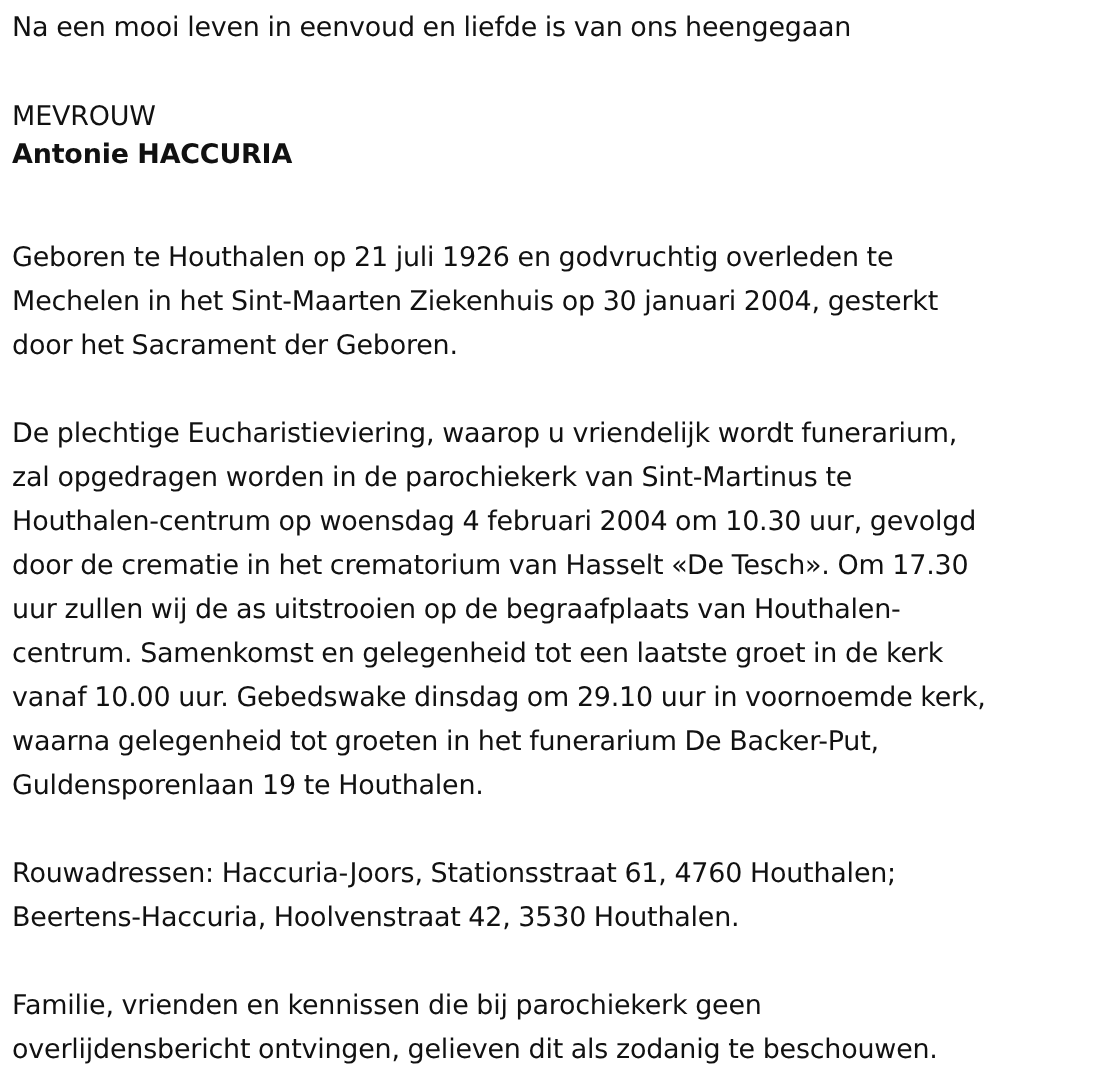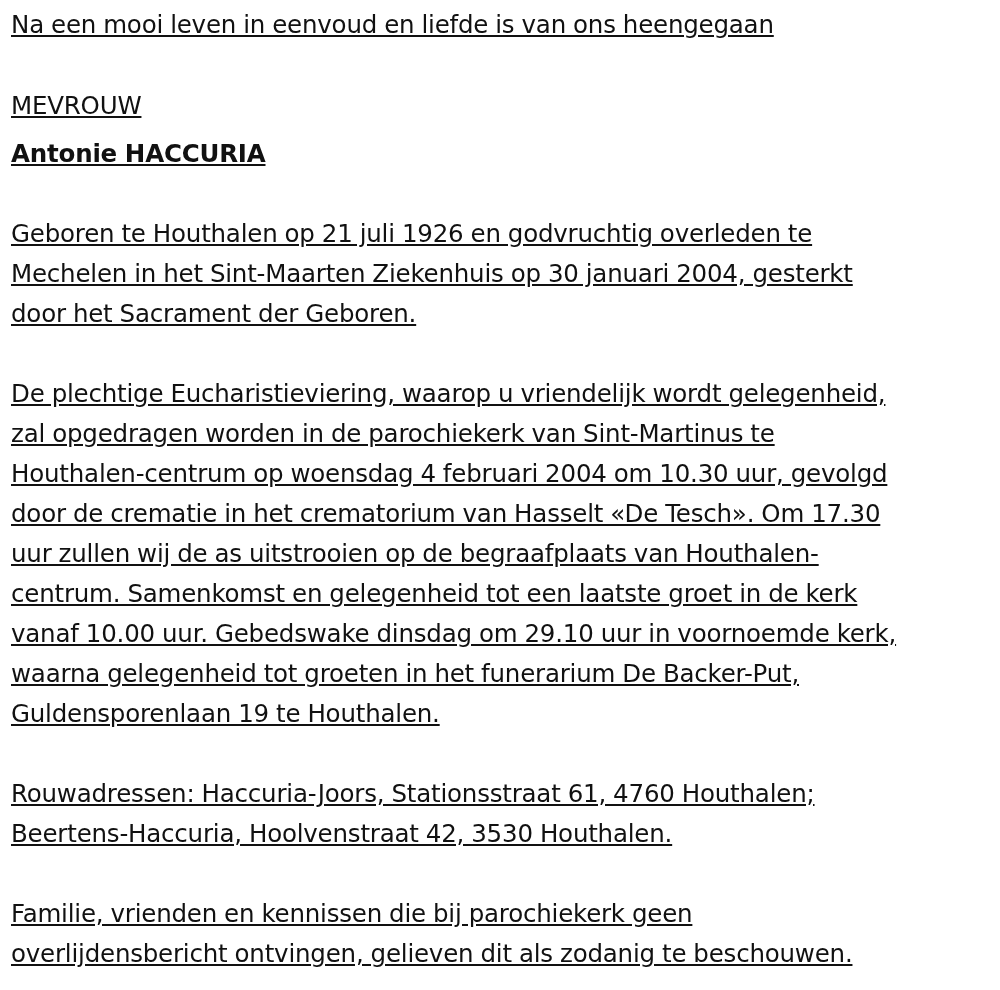--- a/index.html
+++ b/index.html
@@ -20,43 +20,42 @@
       font-size: 24.5px;
       letter-spacing: -0.2px;
       word-spacing: -0.5px;
     }
     .line {
       position: absolute;
       left: 11px;
       white-space: nowrap;
       line-height: 40px;
       height: 40px;
-      text-decoration: underline;
     }
     .name {
       font-weight: bold;
     }
   </style>
 </head>
 <body>
 
 <div class="doc">
   <div class="line" style="top:5px">Na een mooi leven in eenvoud en liefde is van ons heengegaan</div>
 
   <div class="line" style="top:86px">MEVROUW</div>
-  <div class="line name" style="top:134px">Antonie HACCURIA</div>
+  <div class="line name" style="top:120px">Antonie HACCURIA</div>
 
   <div>
     <div class="line" style="top:214px">Geboren te Houthalen op 21 juli 1926 en godvruchtig overleden te</div>
     <div class="line" style="top:254px">Mechelen in het Sint-Maarten Ziekenhuis op 30 januari 2004, gesterkt</div>
     <div class="line" style="top:294px">door het Sacrament der Geboren.</div>
   </div>
 
   <div>
-    <div class="line" style="top:374px">De plechtige Eucharistieviering, waarop u vriendelijk wordt gelegenheid,</div>
+    <div class="line" style="top:374px">De plechtige Eucharistieviering, waarop u vriendelijk wordt funerarium,</div>
     <div class="line" style="top:414px">zal opgedragen worden in de parochiekerk van Sint-Martinus te</div>
     <div class="line" style="top:454px">Houthalen-centrum op woensdag 4 februari 2004 om 10.30 uur, gevolgd</div>
     <div class="line" style="top:494px">door de crematie in het crematorium van Hasselt «De Tesch». Om 17.30</div>
     <div class="line" style="top:534px">uur zullen wij de as uitstrooien op de begraafplaats van Houthalen-</div>
     <div class="line" style="top:574px">centrum. Samenkomst en gelegenheid tot een laatste groet in de kerk</div>
     <div class="line" style="top:614px">vanaf 10.00 uur. Gebedswake dinsdag om 29.10 uur in voornoemde kerk,</div>
     <div class="line" style="top:654px">waarna gelegenheid tot groeten in het funerarium De Backer-Put,</div>
     <div class="line" style="top:694px">Guldensporenlaan 19 te Houthalen.</div>
   </div>
 

